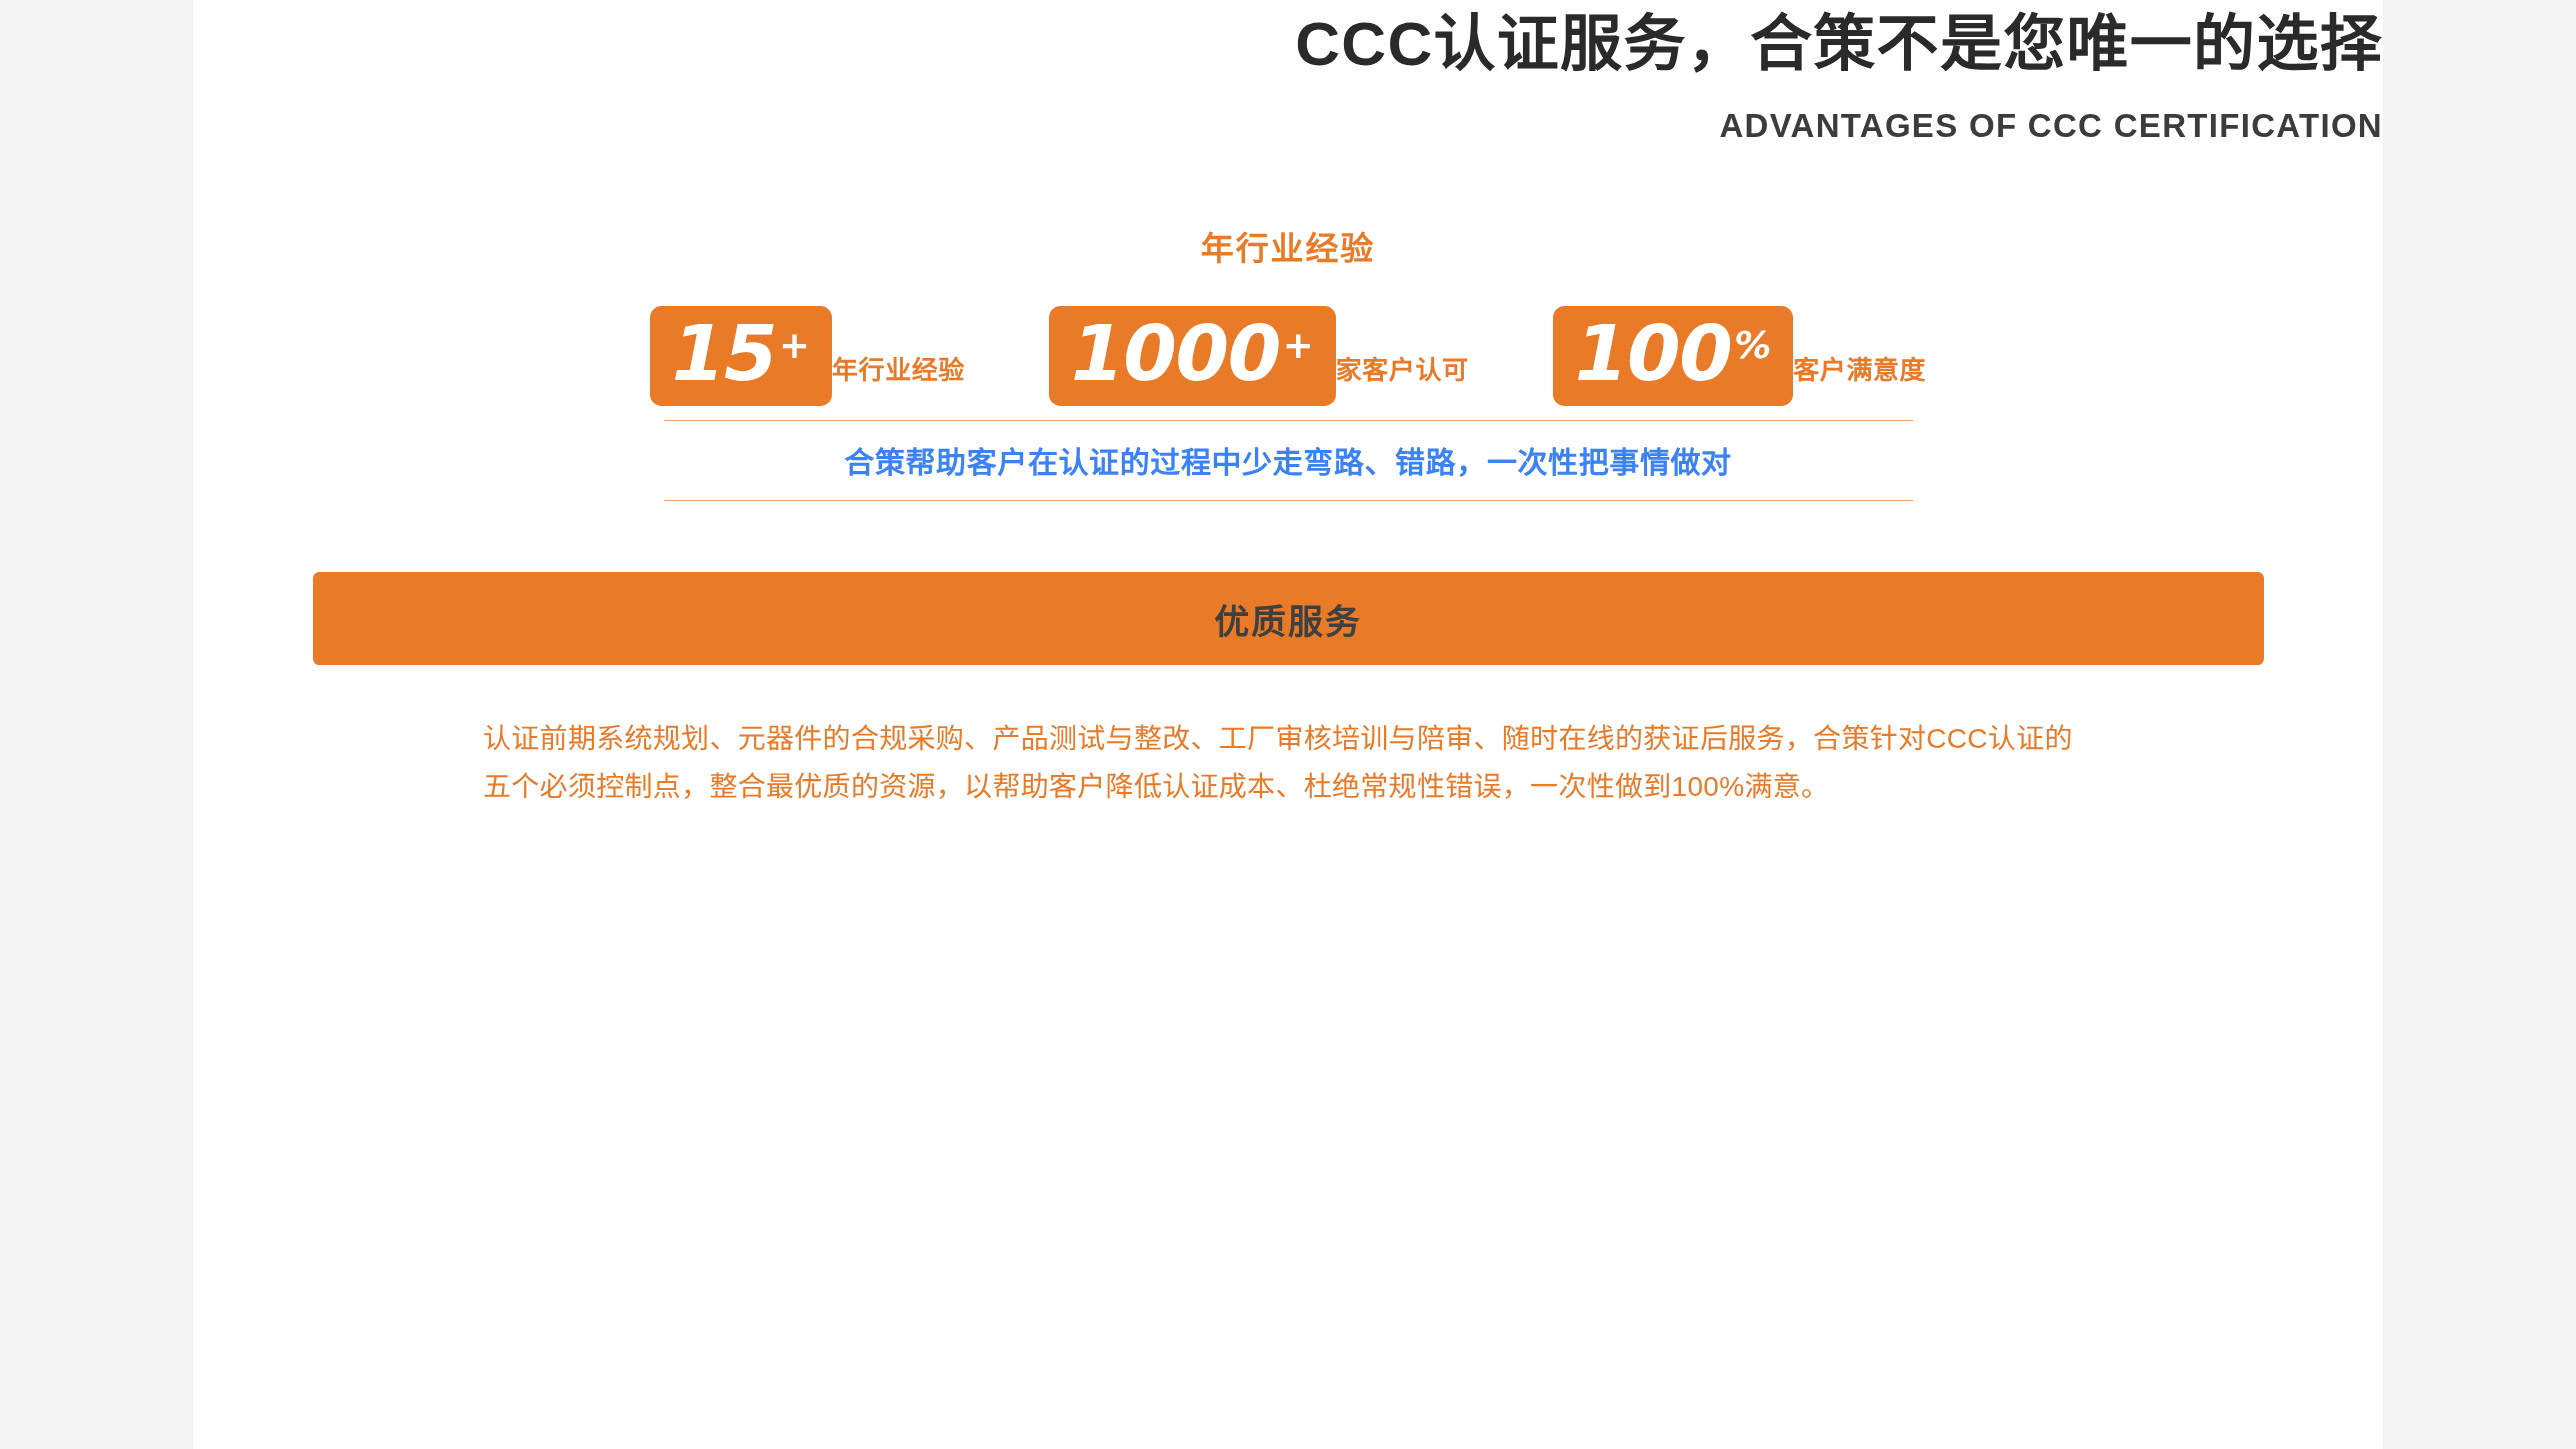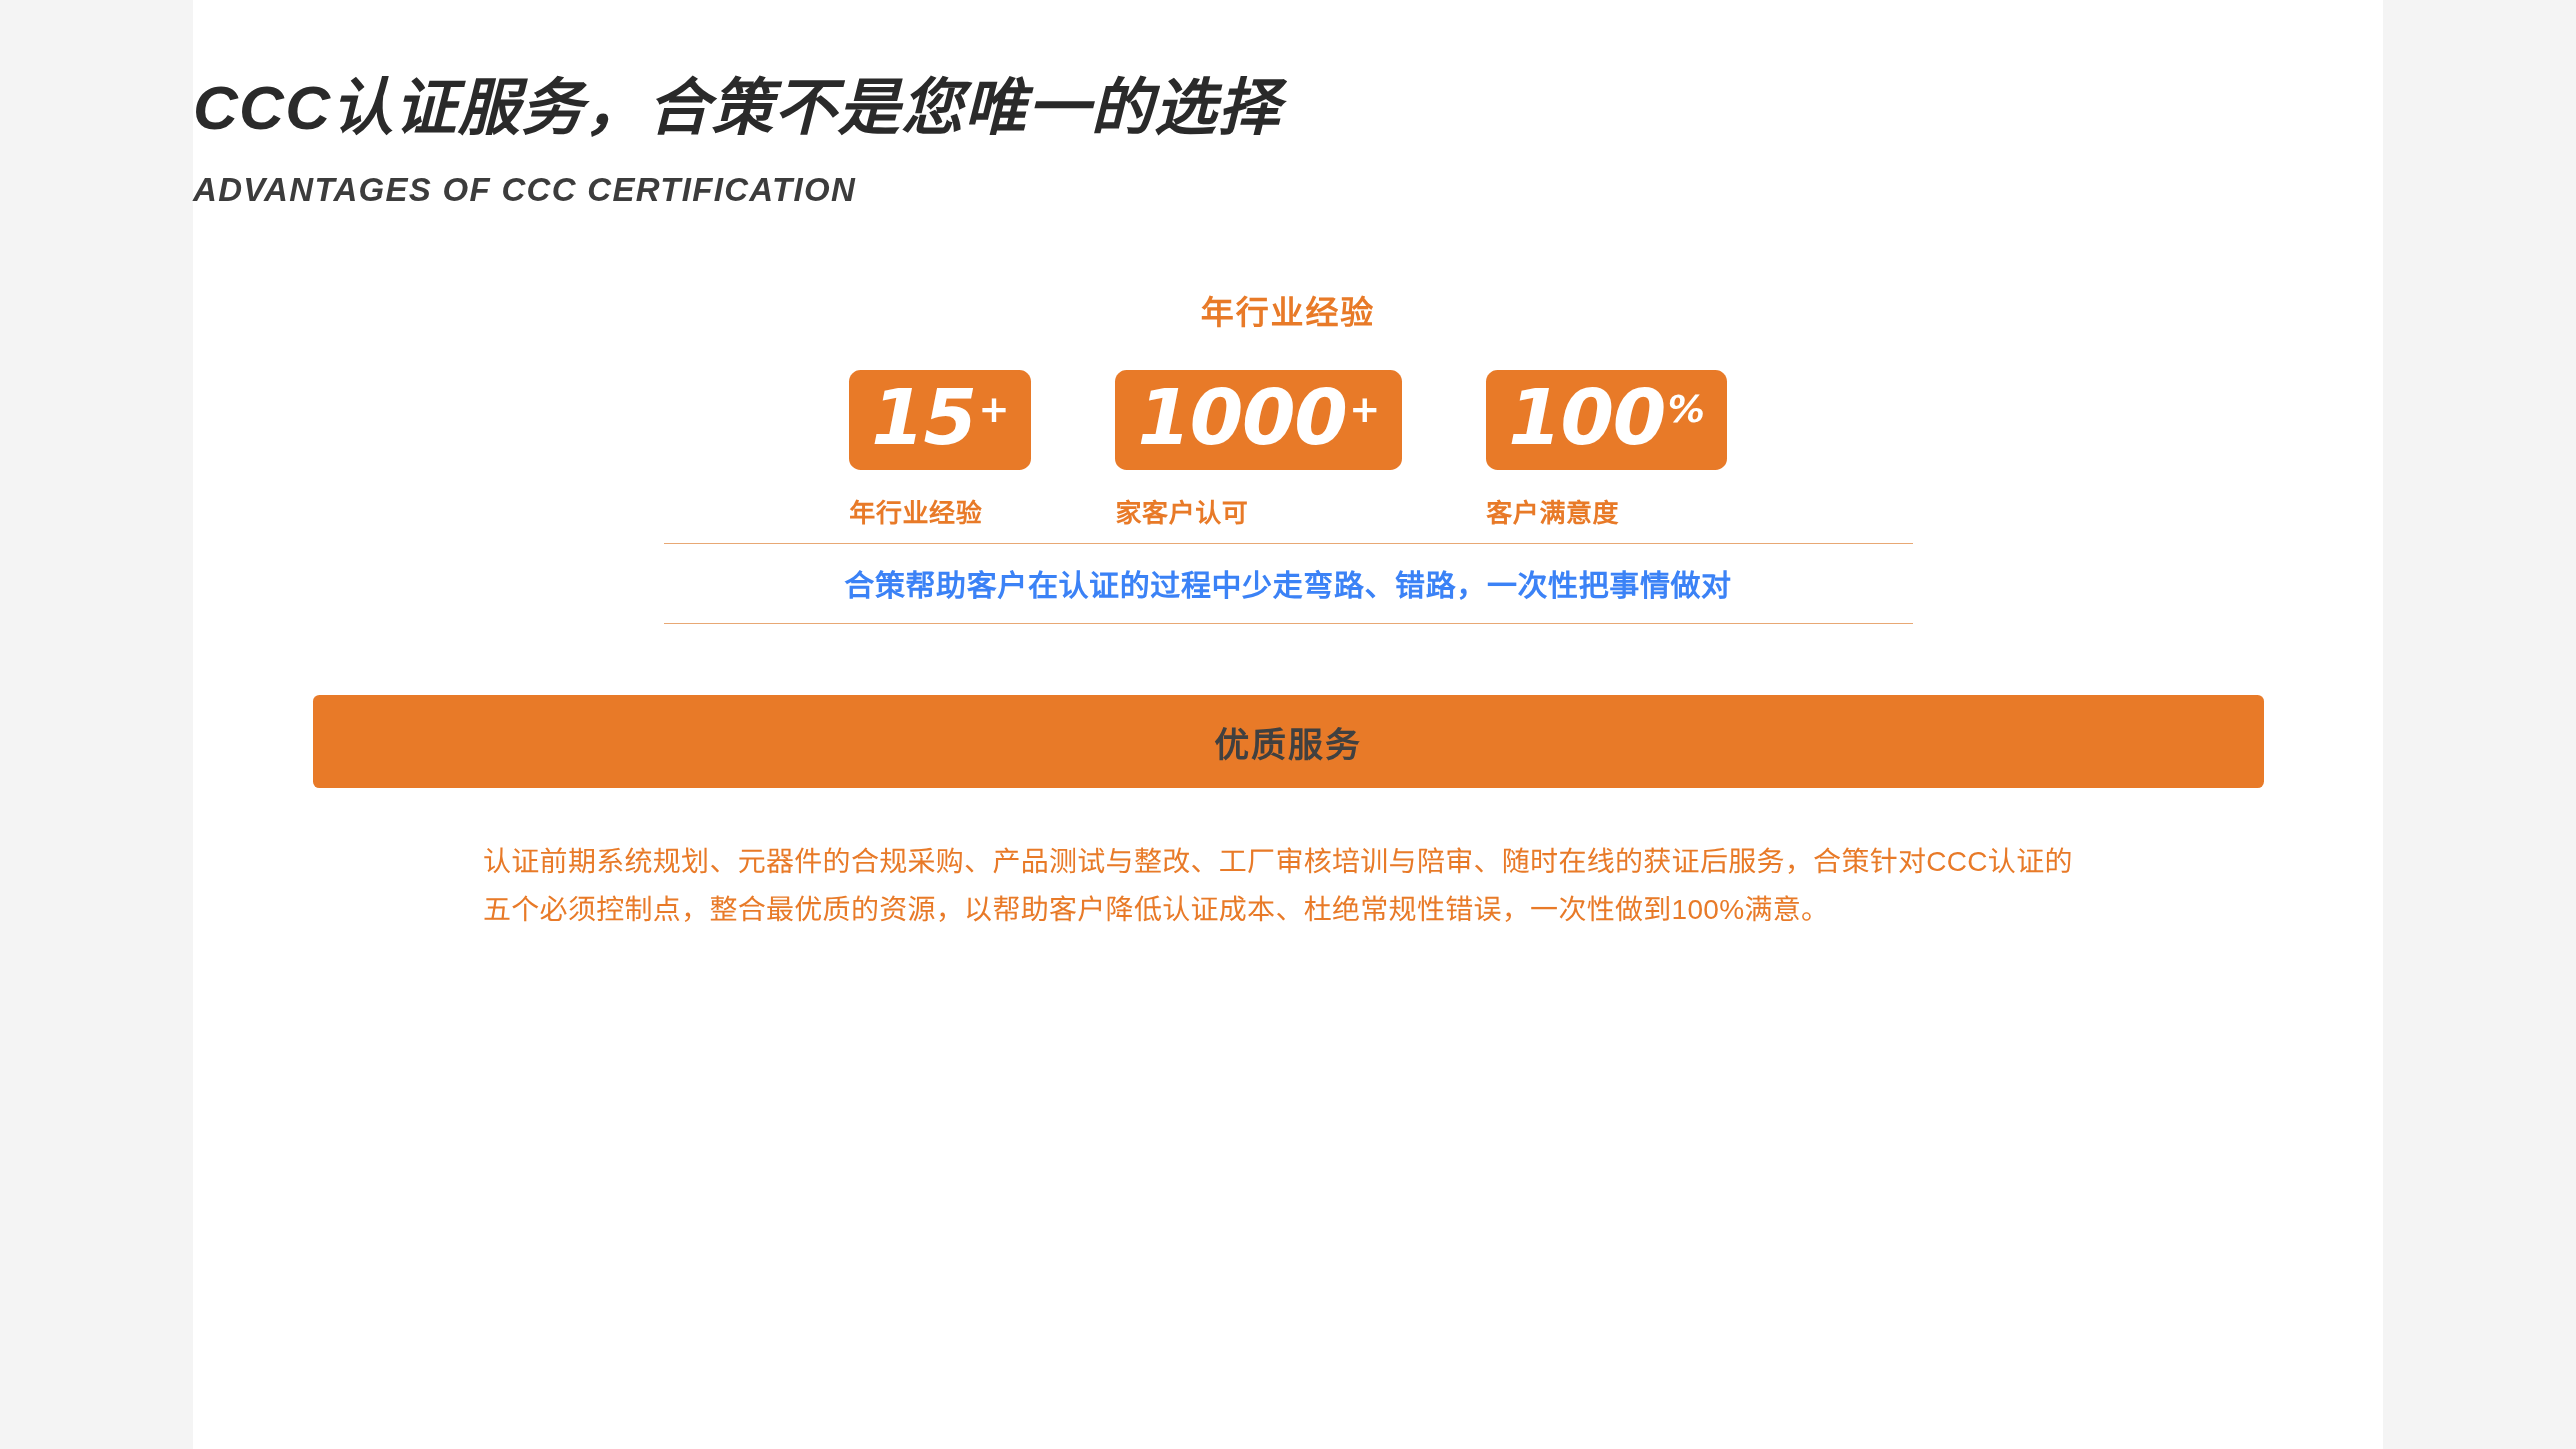--- a/index.html
+++ b/index.html
@@ -36,23 +36,21 @@
     position: absolute;
     left: 193px;
     right: 193px;
     top: 0;
     bottom: 0;
     background: #ffffff;
   }
 
   
   .headings {
-    text-align: left;
-    padding-top: 64px;
-    font-style: italic;
+    text-align: right;
   }
   .title-line {
     color: #2a2a2a;
     font-size: 62px;
     font-weight: bold;
     letter-spacing: 1.3px;
     line-height: 1.42;
   }
   .subtitle-en {
     margin-top: 19.3px;
@@ -75,22 +73,22 @@
   }
   .badges {
     margin-top: 36px;
     display: flex;
     justify-content: center;
     align-items: flex-end;
     gap: 84px;
   }
   .badge-col {
     display: flex;
-    flex-direction: column;
-    align-items: flex-start;
+    flex-direction: row;
+    align-items: center;
   }
   .badge {
     background: #e87a28;
     border-radius: 11.6px;
     color: #ffffff;
     font-weight: bold;
     display: flex;
     align-items: center;
     justify-content: center;
     padding: 6.4px 22px 11.6px 22px;

